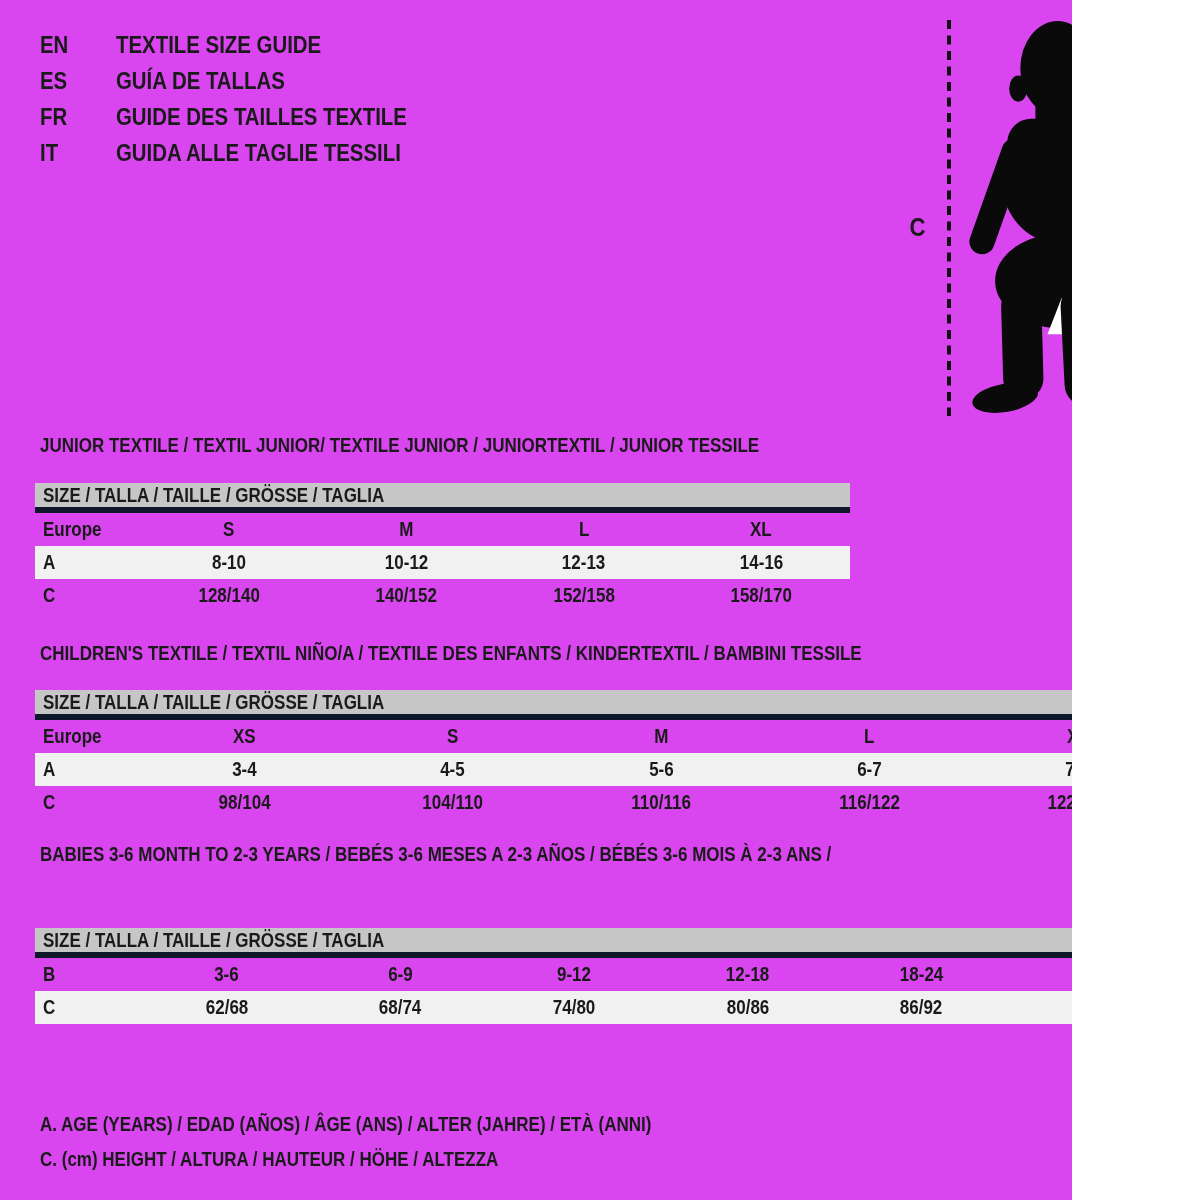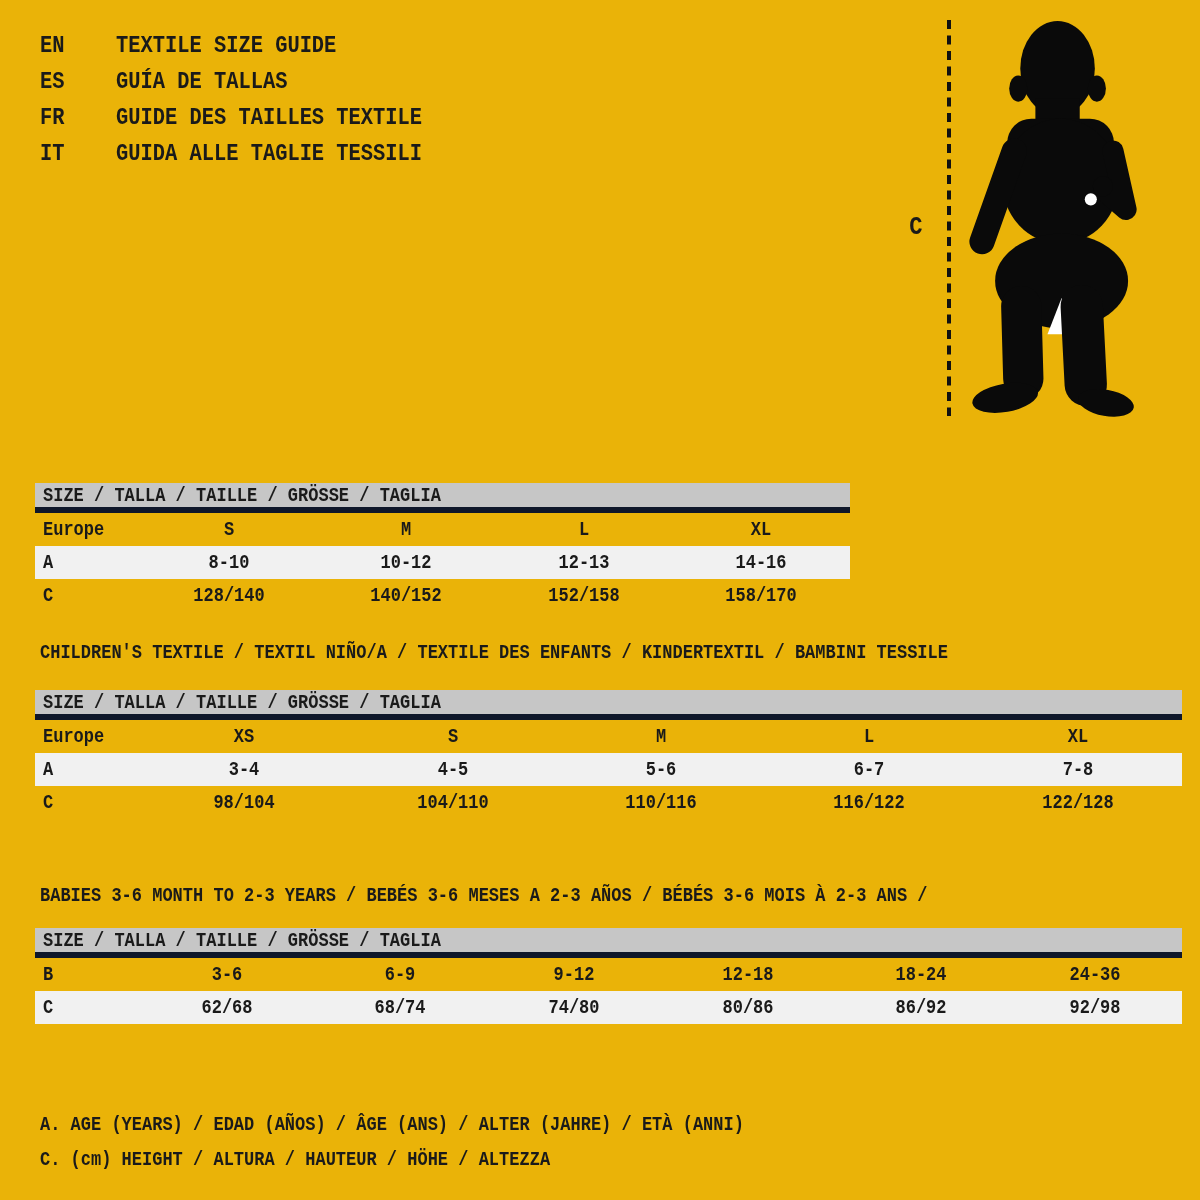--- a/index.html
+++ b/index.html
@@ -1,18 +1,18 @@
 <!DOCTYPE html>
 <html><head>
 <meta charset="utf-8">
 <style>
   html,body { margin:0; padding:0; background:#ffffff; }
   .canvas {
-    position:relative; width:1200px; height:1200px; background:#eab308;
-    font-family:Liberation Mono, monospace; color:#1a1a1a; overflow:hidden;
+    position:relative; width:1072px; height:1200px; background:#d946ef;
+    font-family:Liberation Sans, sans-serif; color:#1a1a1a; overflow:hidden;
   }
   .cx  { display:inline-block; transform:scaleX(0.85); transform-origin:0 50%; white-space:nowrap; }
   .cxc { display:inline-block; transform:scaleX(0.85); transform-origin:50% 50%; white-space:nowrap; }
 
   
   .lang-block { position:absolute; left:40px; top:27px; }
   .lang-row { display:flex; align-items:center; height:36px; font-weight:700; font-size:24px; }
   .lang-code { width:76px; flex:0 0 76px; }
 
   
@@ -91,20 +91,23 @@
         <ellipse cx="97" cy="263" rx="66" ry="47"></ellipse>
         <path d="M97,280 L83,316 L111,316 Z" fill="#ffffff"></path>
         <line x1="57" y1="288" x2="59" y2="360" stroke="#0a0a0a" stroke-width="40" stroke-linecap="round"></line>
         <line x1="117" y1="288" x2="121" y2="366" stroke="#0a0a0a" stroke-width="42" stroke-linecap="round"></line>
         <ellipse cx="41" cy="379" rx="33" ry="14" transform="rotate(-10 41 379)"></ellipse>
         <ellipse cx="141" cy="384" rx="28" ry="13" transform="rotate(10 141 384)"></ellipse>
       </g>
     </svg>
   </div>
 
+  <div class="sec-title" style="top:433px;">
+    <span class="cx">JUNIOR TEXTILE / TEXTIL JUNIOR/ TEXTILE JUNIOR / JUNIORTEXTIL / JUNIOR TESSILE</span>
+  </div>
   <div class="size-table" style="top:483px; width:815px;">
     <div class="st-header">
       <span class="cx">SIZE / TALLA / TAILLE / GRÖSSE / TAGLIA</span>
     </div>
     <div class="st-row cols-4">
       <span class="lbl"><span class="cx">Europe</span></span>
       <span class="val"><span class="cxc">S</span></span>
       <span class="val"><span class="cxc">M</span></span>
       <span class="val"><span class="cxc">L</span></span>
       <span class="val"><span class="cxc">XL</span></span>
@@ -151,21 +154,21 @@
     <div class="st-row cols-5">
       <span class="lbl"><span class="cx">C</span></span>
       <span class="val"><span class="cxc">98/104</span></span>
       <span class="val"><span class="cxc">104/110</span></span>
       <span class="val"><span class="cxc">110/116</span></span>
       <span class="val"><span class="cxc">116/122</span></span>
       <span class="val"><span class="cxc">122/128</span></span>
     </div>
   </div>
 
-  <div class="sec-title" style="top:884px;">
+  <div class="sec-title" style="top:842px;">
     <span class="line"><span class="cx">BABIES 3-6 MONTH TO 2-3 YEARS / BEBÉS 3-6 MESES A 2-3 AÑOS / BÉBÉS 3-6 MOIS À 2-3 ANS /</span></span>
   </div>
   <div class="size-table" style="top:928px; width:1147px;">
     <div class="st-header">
       <span class="cx">SIZE / TALLA / TAILLE / GRÖSSE / TAGLIA</span>
     </div>
     <div class="st-row cols-6">
       <span class="lbl"><span class="cx">B</span></span>
       <span class="val"><span class="cxc">3-6</span></span>
       <span class="val"><span class="cxc">6-9</span></span>

